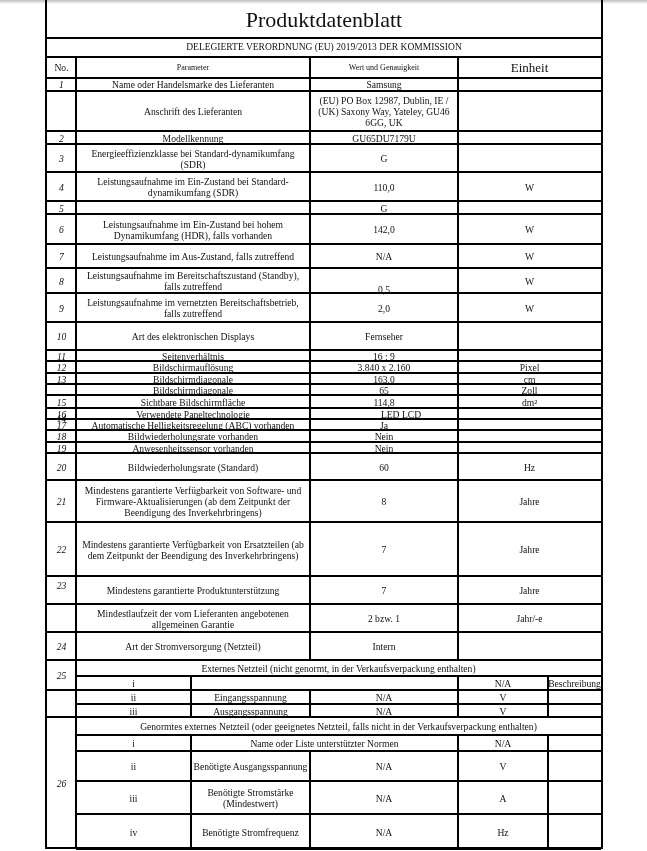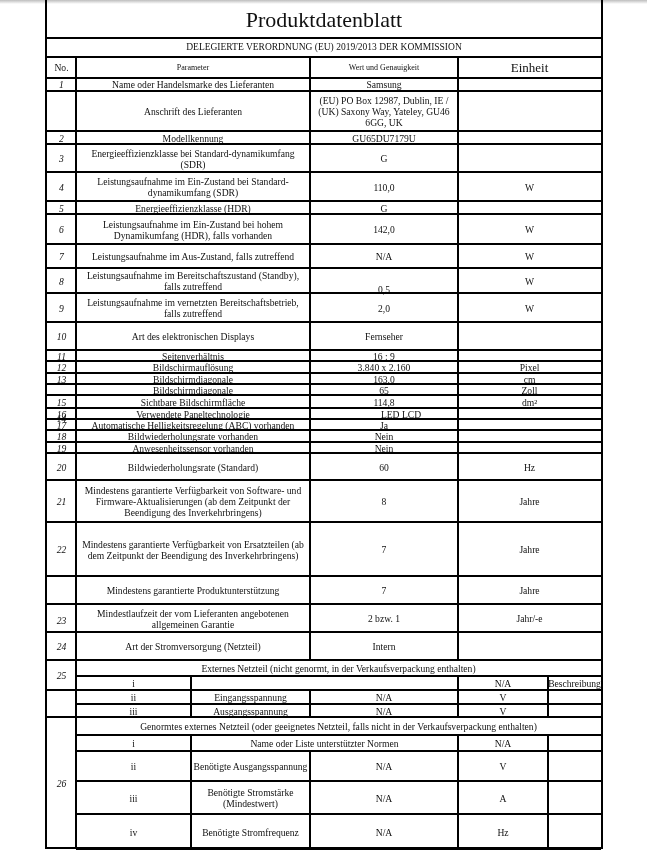--- a/index.html
+++ b/index.html
@@ -48,21 +48,20 @@
     <div class="cell" style="left:29px;top:145px;width:234px;height:27px;">Energieeffizienzklasse bei Standard-dynamikumfang (SDR)</div>
     <div class="cell" style="left:263px;top:145px;width:148px;height:27px;">G</div>
     <div class="cell" style="left:411px;top:145px;width:143px;height:27px;"></div>
     <div class="hl" style="left:0;top:171px;width:554px;"></div>
     <div class="cell no" style="left:0px;top:173px;width:29px;height:28px;">4</div>
     <div class="cell" style="left:29px;top:173px;width:234px;height:28px;">Leistungsaufnahme im Ein-Zustand bei Standard-dynamikumfang (SDR)</div>
     <div class="cell" style="left:263px;top:173px;width:148px;height:28px;">110,0</div>
     <div class="cell" style="left:411px;top:173px;width:143px;height:28px;">W</div>
     <div class="hl" style="left:0;top:200px;width:554px;"></div>
     <div class="cell no" style="left:0px;top:202px;width:29px;height:12px;">5</div>
-    <div class="cell" style="left:29px;top:202px;width:234px;height:12px;">Energieeffizienzklasse (HDR)</div>
     <div class="cell" style="left:263px;top:202px;width:148px;height:12px;">G</div>
     <div class="cell" style="left:411px;top:202px;width:143px;height:12px;"></div>
     <div class="hl" style="left:0;top:213px;width:554px;"></div>
     <div class="cell no" style="left:0px;top:215px;width:29px;height:29px;">6</div>
     <div class="cell" style="left:29px;top:215px;width:234px;height:29px;">Leistungsaufnahme im Ein-Zustand bei hohem Dynamikumfang (HDR), falls vorhanden</div>
     <div class="cell" style="left:263px;top:215px;width:148px;height:29px;">142,0</div>
     <div class="cell" style="left:411px;top:215px;width:143px;height:29px;">W</div>
     <div class="hl" style="left:0;top:243px;width:554px;"></div>
     <div class="cell no" style="left:0px;top:245px;width:29px;height:23px;">7</div>
     <div class="cell" style="left:29px;top:245px;width:234px;height:23px;">Leistungsaufnahme im Aus-Zustand, falls zutreffend</div>
@@ -137,21 +136,21 @@
     <div class="cell no" style="left:0px;top:481px;width:29px;height:41px;">21</div>
     <div class="cell" style="left:29px;top:481px;width:234px;height:41px;">Mindestens garantierte Verfügbarkeit von Software- und Firmware-Aktualisierungen (ab dem Zeitpunkt der Beendigung des Inverkehrbringens)</div>
     <div class="cell" style="left:263px;top:481px;width:148px;height:41px;">8</div>
     <div class="cell" style="left:411px;top:481px;width:143px;height:41px;">Jahre</div>
     <div class="hl" style="left:0;top:521px;width:554px;"></div>
     <div class="cell no" style="left:0px;top:523px;width:29px;height:53px;">22</div>
     <div class="cell" style="left:29px;top:523px;width:234px;height:53px;">Mindestens garantierte Verfügbarkeit von Ersatzteilen (ab dem Zeitpunkt der Beendigung des Inverkehrbringens)</div>
     <div class="cell" style="left:263px;top:523px;width:148px;height:53px;">7</div>
     <div class="cell" style="left:411px;top:523px;width:143px;height:53px;">Jahre</div>
     <div class="hl" style="left:0;top:575px;width:554px;"></div>
-    <div class="cell no" style="left:0px;top:577px;width:29px;height:17px;margin-top:35px;">23</div>
+    <div class="cell no" style="left:0px;top:577px;width:29px;height:17px;">23</div>
     <div class="cell" style="left:29px;top:577px;width:234px;height:27px;">Mindestens garantierte Produktunterstützung</div>
     <div class="cell" style="left:263px;top:577px;width:148px;height:27px;">7</div>
     <div class="cell" style="left:411px;top:577px;width:143px;height:27px;">Jahre</div>
     <div class="hl" style="left:0;top:603px;width:554px;"></div>
     <div class="cell no" style="left:0px;top:605px;width:29px;height:27px;"></div>
     <div class="cell" style="left:29px;top:605px;width:234px;height:27px;">Mindestlaufzeit der vom Lieferanten angebotenen allgemeinen Garantie</div>
     <div class="cell" style="left:263px;top:605px;width:148px;height:27px;">2 bzw. 1</div>
     <div class="cell" style="left:411px;top:605px;width:143px;height:27px;">Jahr/-e</div>
     <div class="hl" style="left:0;top:631px;width:554px;"></div>
     <div class="cell no" style="left:0px;top:633px;width:29px;height:27px;">24</div>

